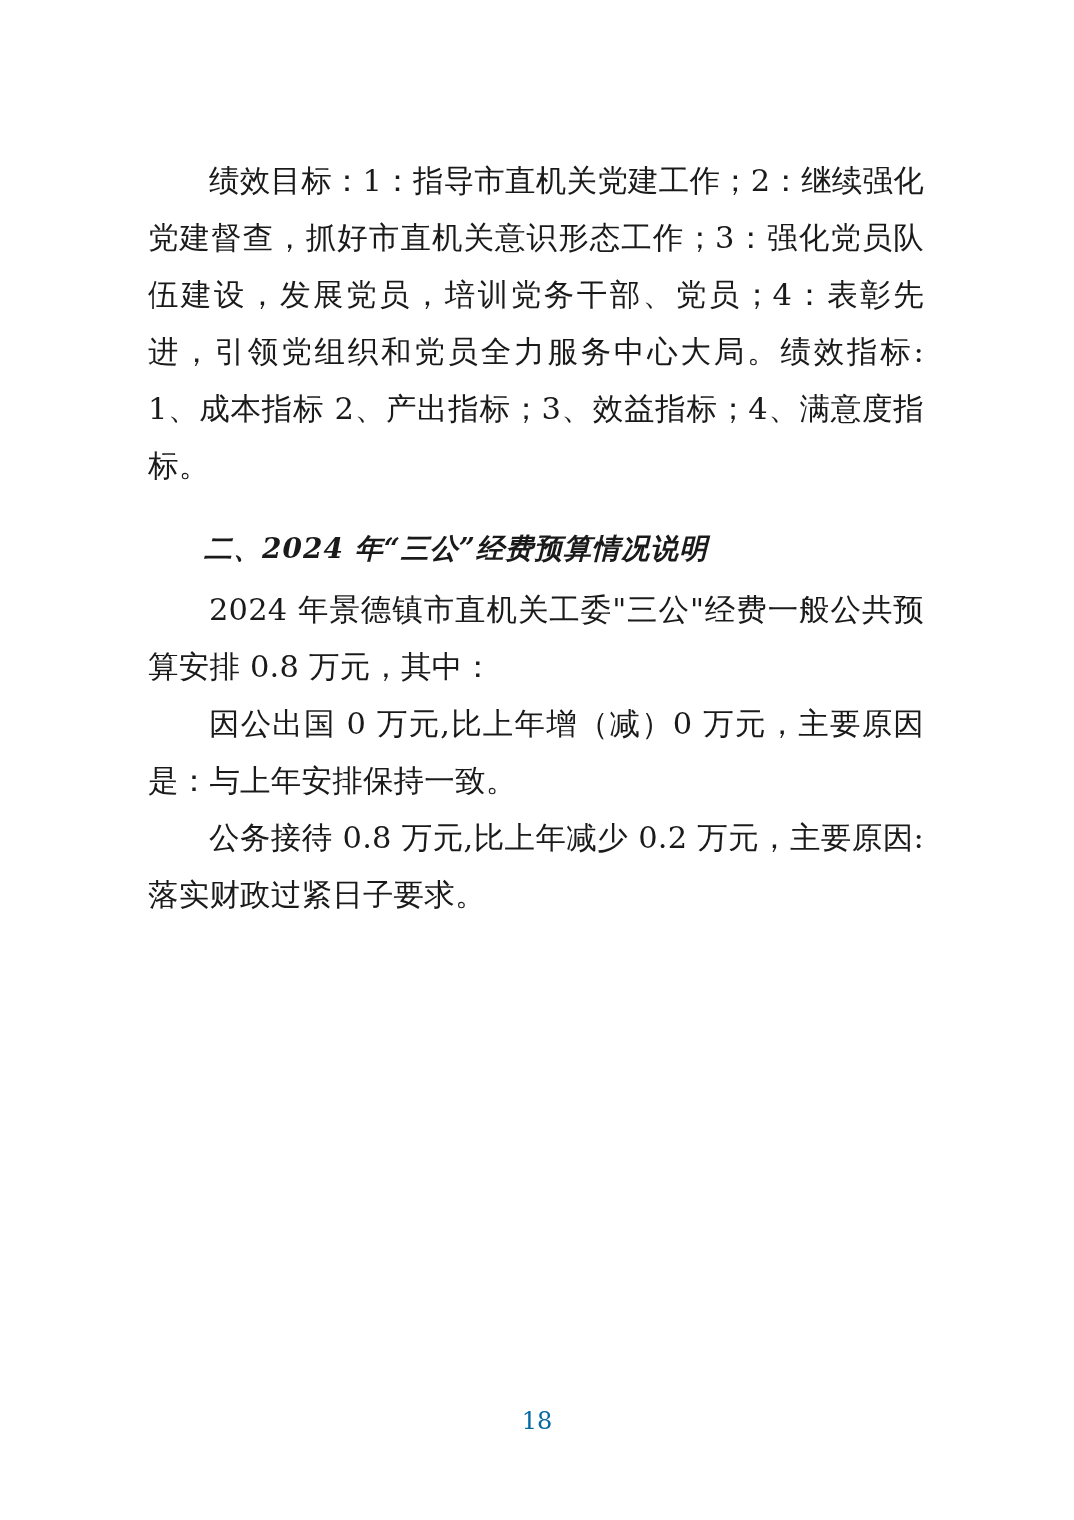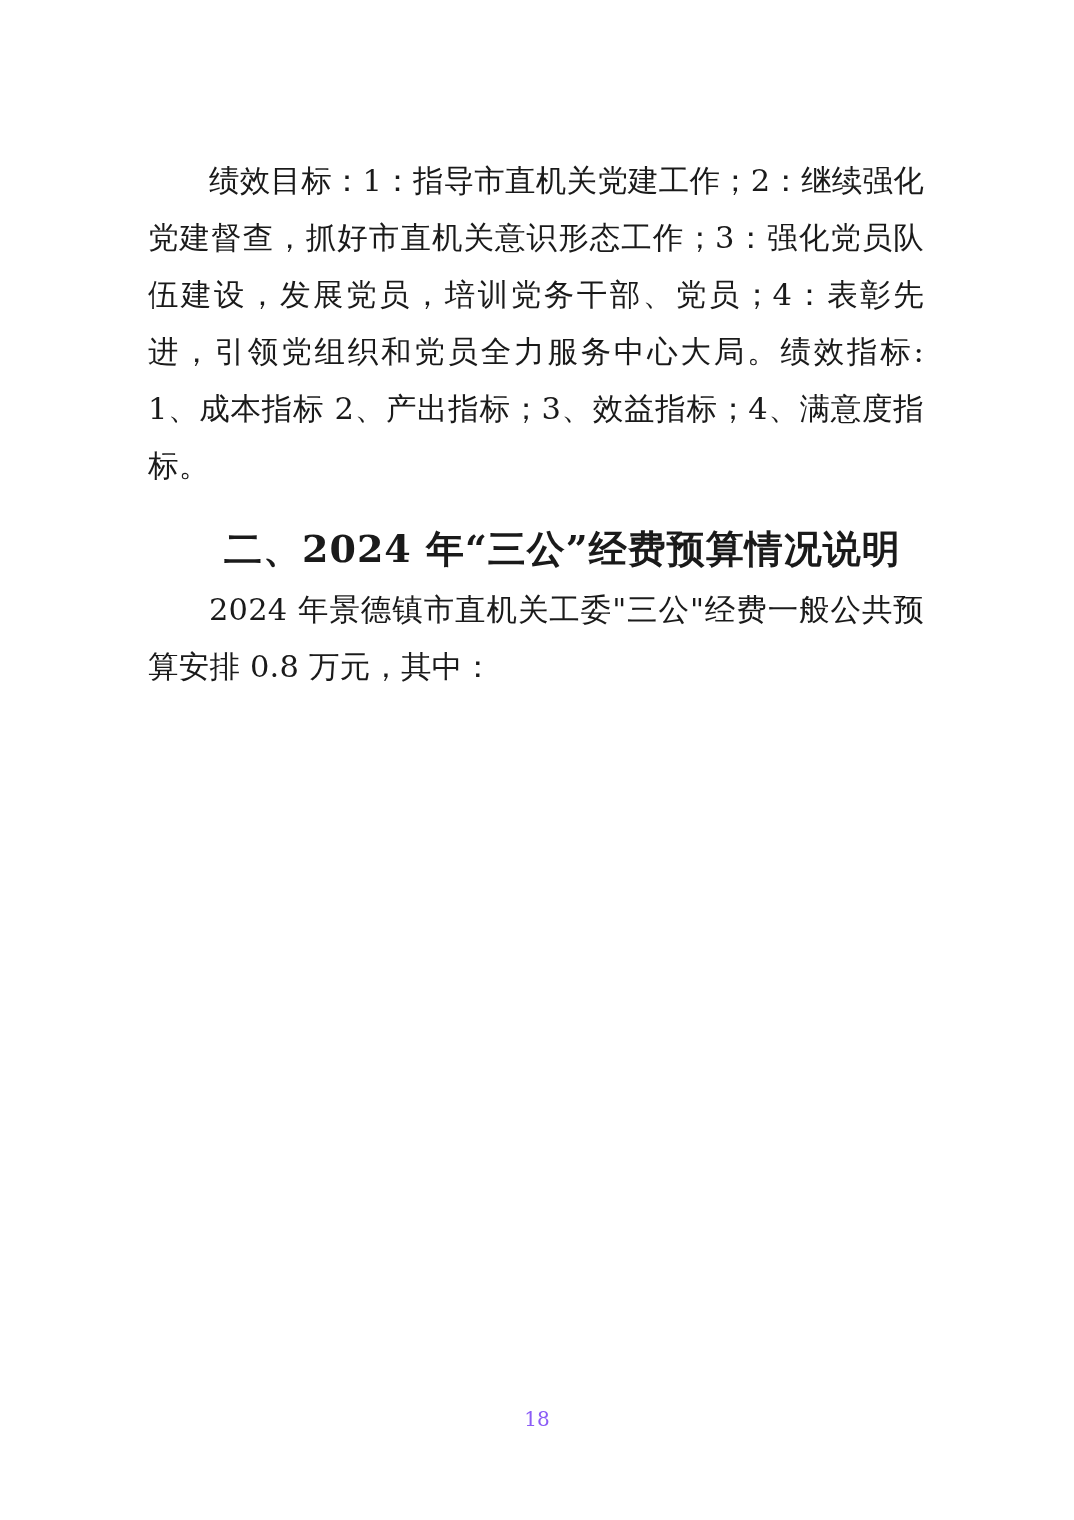--- a/index.html
+++ b/index.html
@@ -30,51 +30,54 @@
     text-align: justify;
     text-justify: inter-ideograph;
     letter-spacing: 0.2px;
   }
   .para {
     margin: 0;
     text-indent: 2em;
   }
   .section-heading {
     margin: 26px 0 4px 0;
-    font-size: 38px;
+    font-size: 28px;
     line-height: 57px;
     font-weight: bold;
     text-indent: 2em;
     letter-spacing: 1px;
+    font-style: italic;
   }
   .page-number {
     position: absolute;
     left: 0;
     right: 0;
     top: 1375px;
     text-align: center;
-    font-size: 20px;
+    font-size: 24px;
     font-family: "DejaVu Serif", "Liberation Serif", serif;
-    color: #8b5cf6;
+    color: #0369a1;
   }
 </style>
 </head>
 <body>
 
 <div class="page">
 
   <div class="body-text">
 
     <p class="para">绩效目标：1：指导市直机关党建工作；2：继续强化党建督查，抓好市直机关意识形态工作；3：强化党员队伍建设，发展党员，培训党务干部、党员；4：表彰先进，引领党组织和党员全力服务中心大局。绩效指标: 1、成本指标 2、产出指标；3、效益指标；4、满意度指标。</p>
 
     <h2 class="section-heading">二、2024 年“三公”经费预算情况说明</h2>
 
     <p class="para">2024 年景德镇市直机关工委"三公"经费一般公共预算安排 0.8 万元，其中：</p>
 
+    <p class="para">因公出国 0 万元,比上年增（减）0 万元，主要原因是：与上年安排保持一致。</p>
 
+    <p class="para">公务接待 0.8 万元,比上年减少 0.2 万元，主要原因: 落实财政过紧日子要求。</p>
 
 
 
   </div>
 
   <div class="page-number">18</div>
 
 </div>
 
 </body></html>

